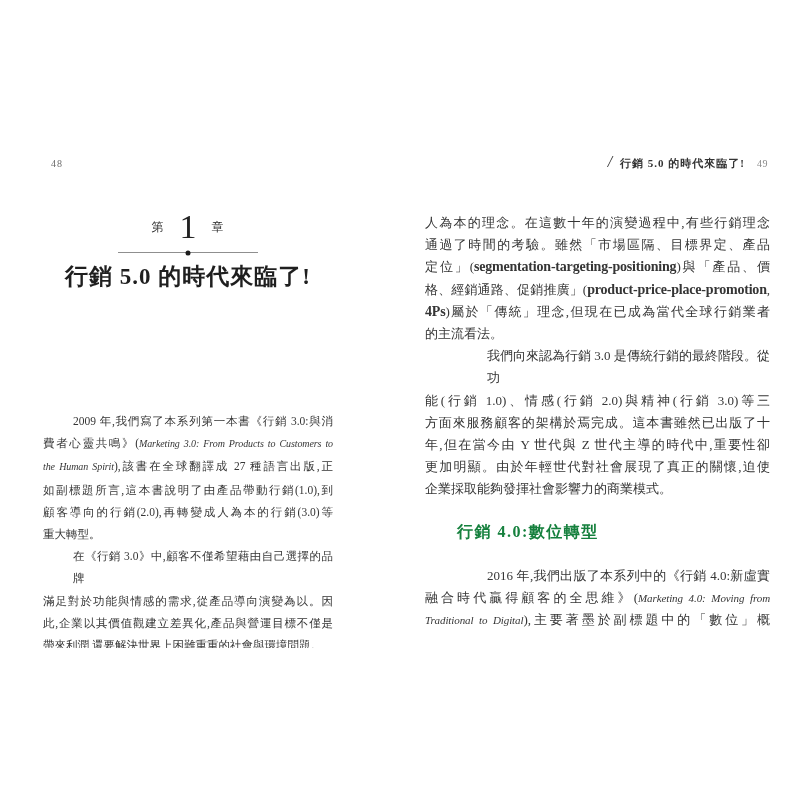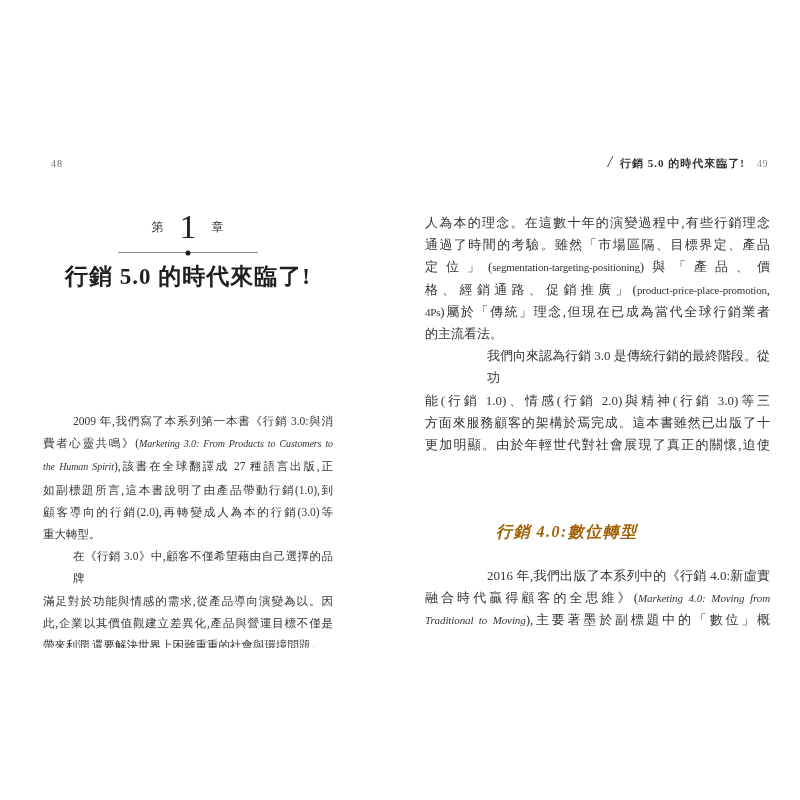--- a/index.html
+++ b/index.html
@@ -70,27 +70,27 @@
   #right-body1 { top: 212px; }
   #right-body2 { top: 565px; line-height: 22px; }
 
   .line { text-align: justify; text-align-last: justify; overflow: hidden; }
   .line.last { text-align-last: left; }
   .left-col  .line.indent { padding-left: 30px; }
   .right-col .line.indent { padding-left: 62px; }
 
   .left-col  .italic { font-style: italic; font-size: 10px; letter-spacing: -0.1px; }
   .right-col .italic { font-style: italic; font-size: 11px; letter-spacing: -0.1px; }
-  .right-col .bold   { font-weight: normal;  font-size: 11px; letter-spacing: -0.2px; }
+  .right-col .bold   { font-weight: bold;  font-size: 14px; letter-spacing: -0.2px; }
 
   .section-heading {
-    position: absolute; left: 449px; top: 522px;
+    position: absolute; left: 410px; top: 522px;
     padding-left: 47px;
-    font-size: 16px; font-weight: bold; color: #a16207;
-    letter-spacing: 1.5px; white-space: nowrap; font-style: italic;
+    font-size: 16px; font-weight: bold; color: #15803d;
+    letter-spacing: 1.5px; white-space: nowrap;
   }
 </style>
 </head>
 <body>
 
 <div class="spread">
 
   <div class="folio-left">48</div>
 
   <div class="running-header">
@@ -125,24 +125,26 @@
   <div id="right-body1" class="body-block right-col">
       <div class="line"><span>人為本的理念。在這數十年的演變過程中,有些行銷理念</span></div>
       <div class="line"><span>通過了時間的考驗。雖然「市場區隔、目標界定、產品</span></div>
       <div class="line"><span>定位」(</span><span class="bold">segmentation-targeting-positioning</span><span>)與「產品、價</span></div>
       <div class="line"><span>格、經銷通路、促銷推廣」(</span><span class="bold">product-price-place-promotion</span><span>,</span></div>
       <div class="line"><span class="bold">4Ps</span><span>)屬於「傳統」理念,但現在已成為當代全球行銷業者</span></div>
       <div class="line last"><span>的主流看法。</span></div>
       <div class="line indent"><span>我們向來認為行銷 3.0 是傳統行銷的最終階段。從功</span></div>
       <div class="line"><span>能(行銷 1.0)、情感(行銷 2.0)與精神(行銷 3.0)等三</span></div>
       <div class="line"><span>方面來服務顧客的架構於焉完成。這本書雖然已出版了十</span></div>
+      <div class="line"><span>年,但在當今由 Y 世代與 Z 世代主導的時代中,重要性卻</span></div>
       <div class="line"><span>更加明顯。由於年輕世代對社會展現了真正的關懷,迫使</span></div>
+      <div class="line last"><span>企業採取能夠發揮社會影響力的商業模式。</span></div>
     </div>
 
   <div class="section-heading">行銷 4.0:數位轉型</div>
 
   <div id="right-body2" class="body-block right-col">
       <div class="line indent"><span>2016 年,我們出版了本系列中的《行銷 4.0:新虛實</span></div>
       <div class="line"><span>融合時代贏得顧客的全思維》(</span><span class="italic">Marketing 4.0: Moving from</span></div>
-      <div class="line"><span class="italic">Traditional to Moving</span><span>),主要著墨於副標題中的「數位」概</span></div>
+      <div class="line"><span class="italic">Traditional to Digital</span><span>),主要著墨於副標題中的「數位」概</span></div>
     </div>
 
 </div>
 
 </body></html>

